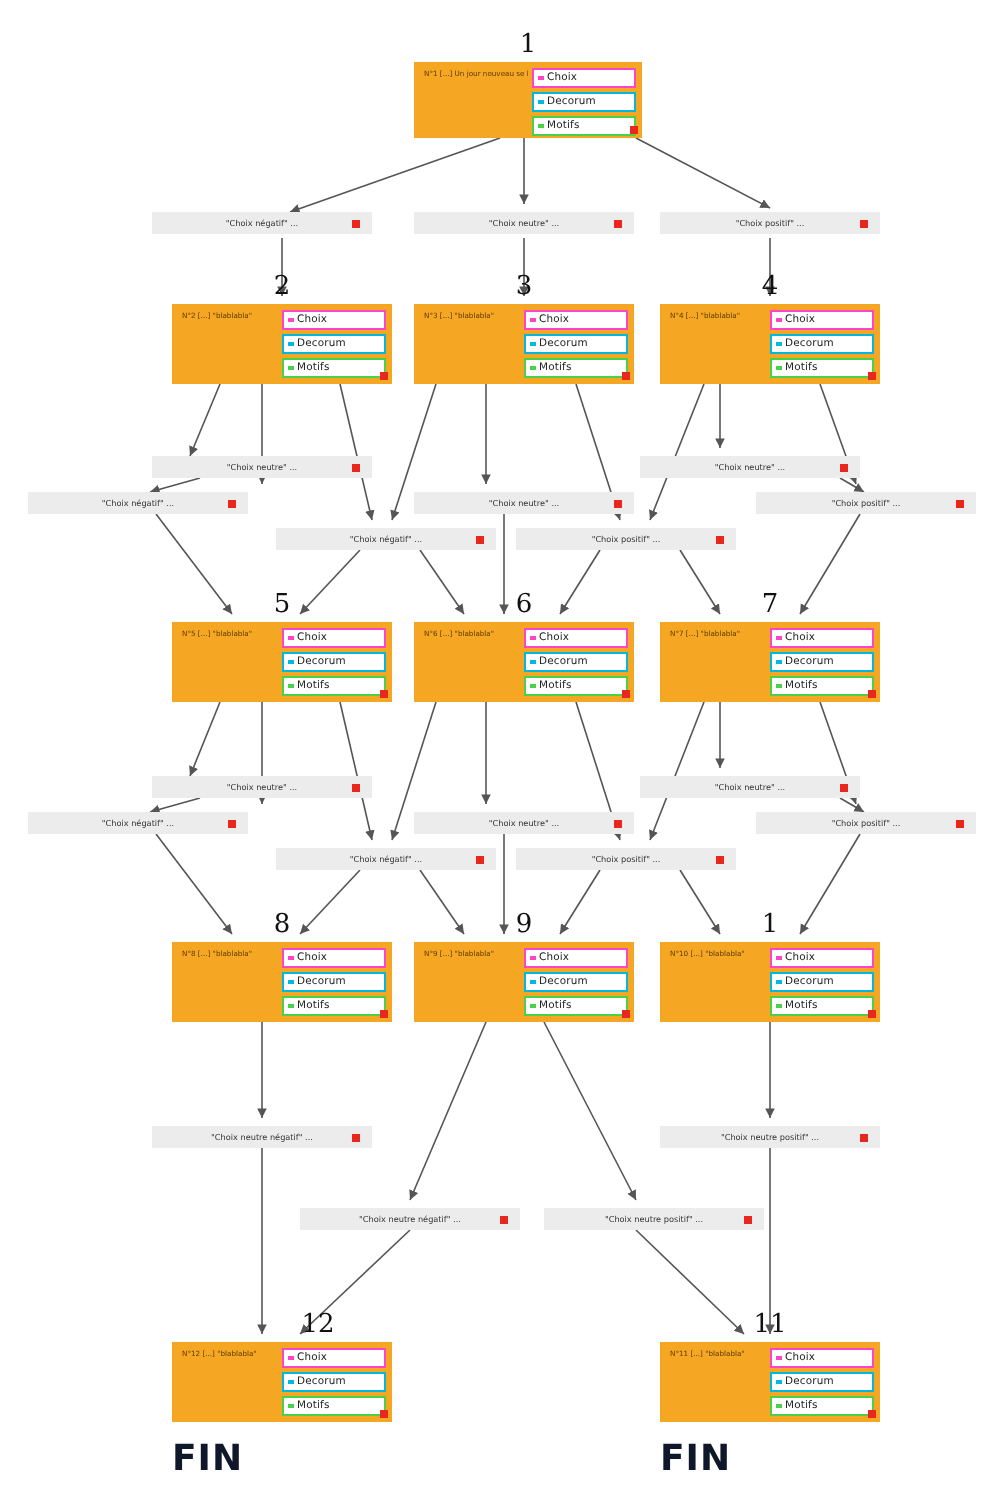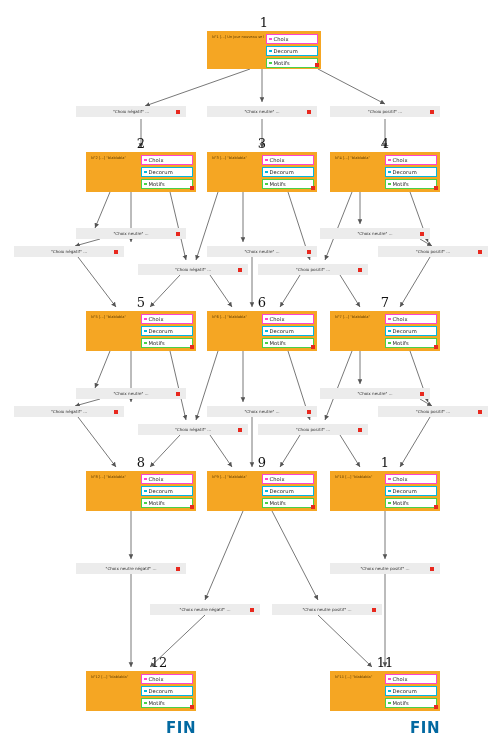--- a/index.html
+++ b/index.html
@@ -23,21 +23,21 @@
   .node .pin.decorum .sq{background:#00b7e0;}
   .node .pin.motifs{border-color:#49d149;}
   .node .pin.motifs .sq{background:#49d149;}
   .node .outpin{position:absolute;width:4px;height:4px;background:#e8281e;right:1px;bottom:1px;}
 
   
   .num{position:absolute;font-size:13px;color:#111;text-align:center;
        font-family:"DejaVu Serif","Liberation Serif",serif;}
 
   
-  .fin{position:absolute;font-size:15px;color:#0369a1;font-weight:bold;text-align:right;
+  .fin{position:absolute;font-size:18px;color:#0f172a;font-weight:bold;text-align:left;
        font-family:"DejaVu Sans","Liberation Sans",sans-serif;letter-spacing:.5px;}
 
   
   .pill{position:absolute;background:#ececec;height:11px;box-sizing:border-box;
         display:flex;align-items:center;justify-content:center;}
   .pill .ptext{font-size:4.1px;color:#333;white-space:nowrap;}
   .pill .psq{position:absolute;width:4px;height:4px;background:#e8281e;}
 </style>
 </head>
 <body>

